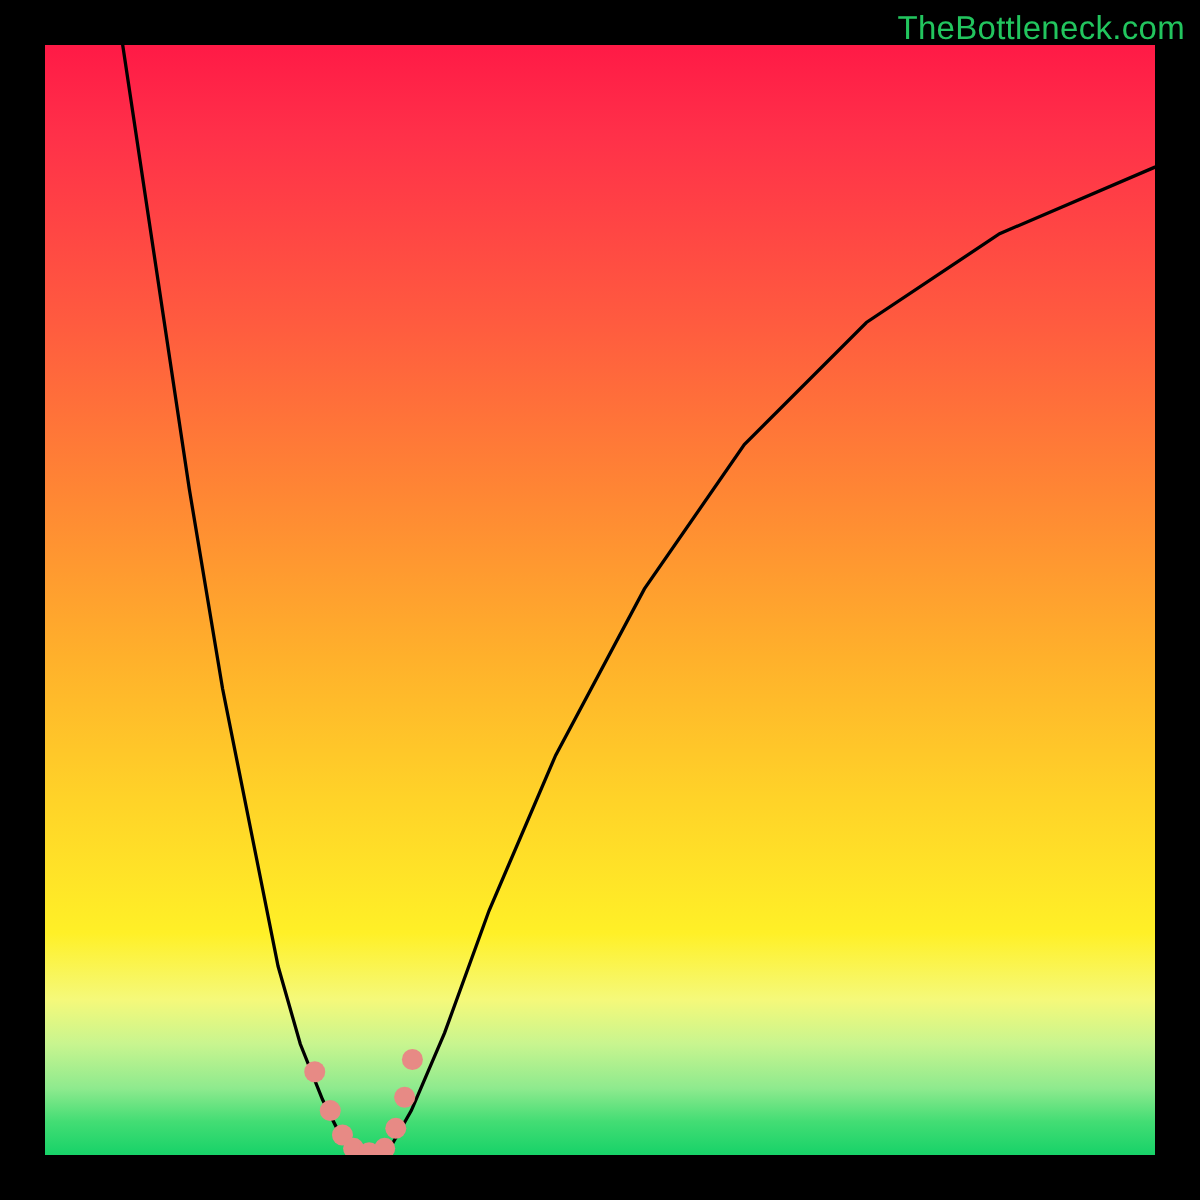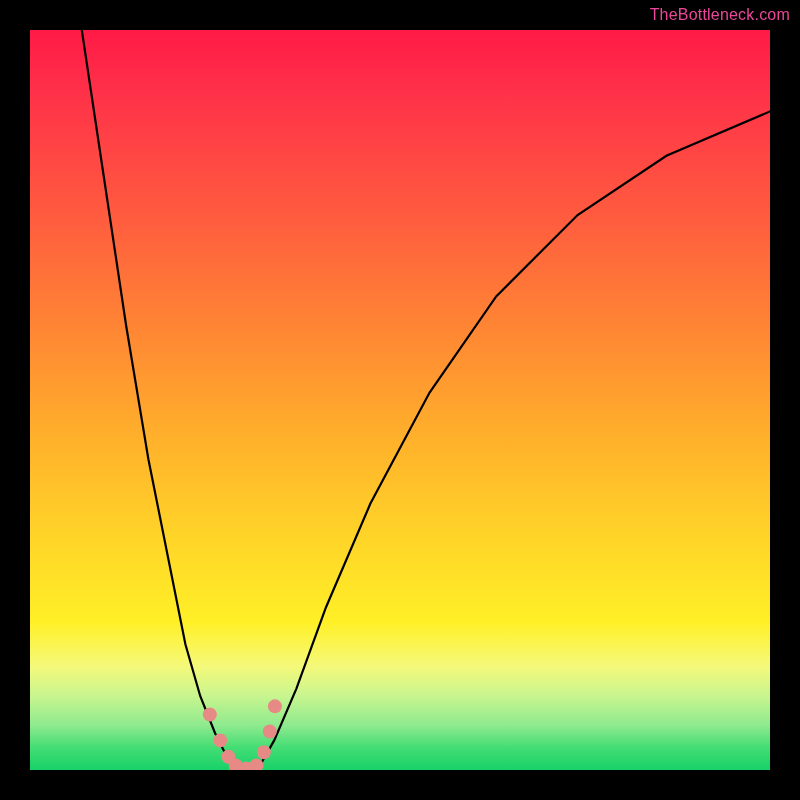--- a/index.html
+++ b/index.html
@@ -8,23 +8,23 @@
     position: relative;
     width: 800px;
     height: 800px;
     background: #000;
   }
   .watermark {
     position: absolute;
     top: 6px;
     right: 10px;
     font-family: Arial, Helvetica, sans-serif;
-    font-size: 16px;
+    font-size: 22px;
     font-weight: 500;
-    color: #ec4899;
+    color: #22c55e;
     letter-spacing: 0.2px;
     z-index: 50;
   }
   .plot {
     position: absolute;
     left: 30px;
     top: 30px;
     width: 740px;
     height: 740px;
     overflow: hidden;

